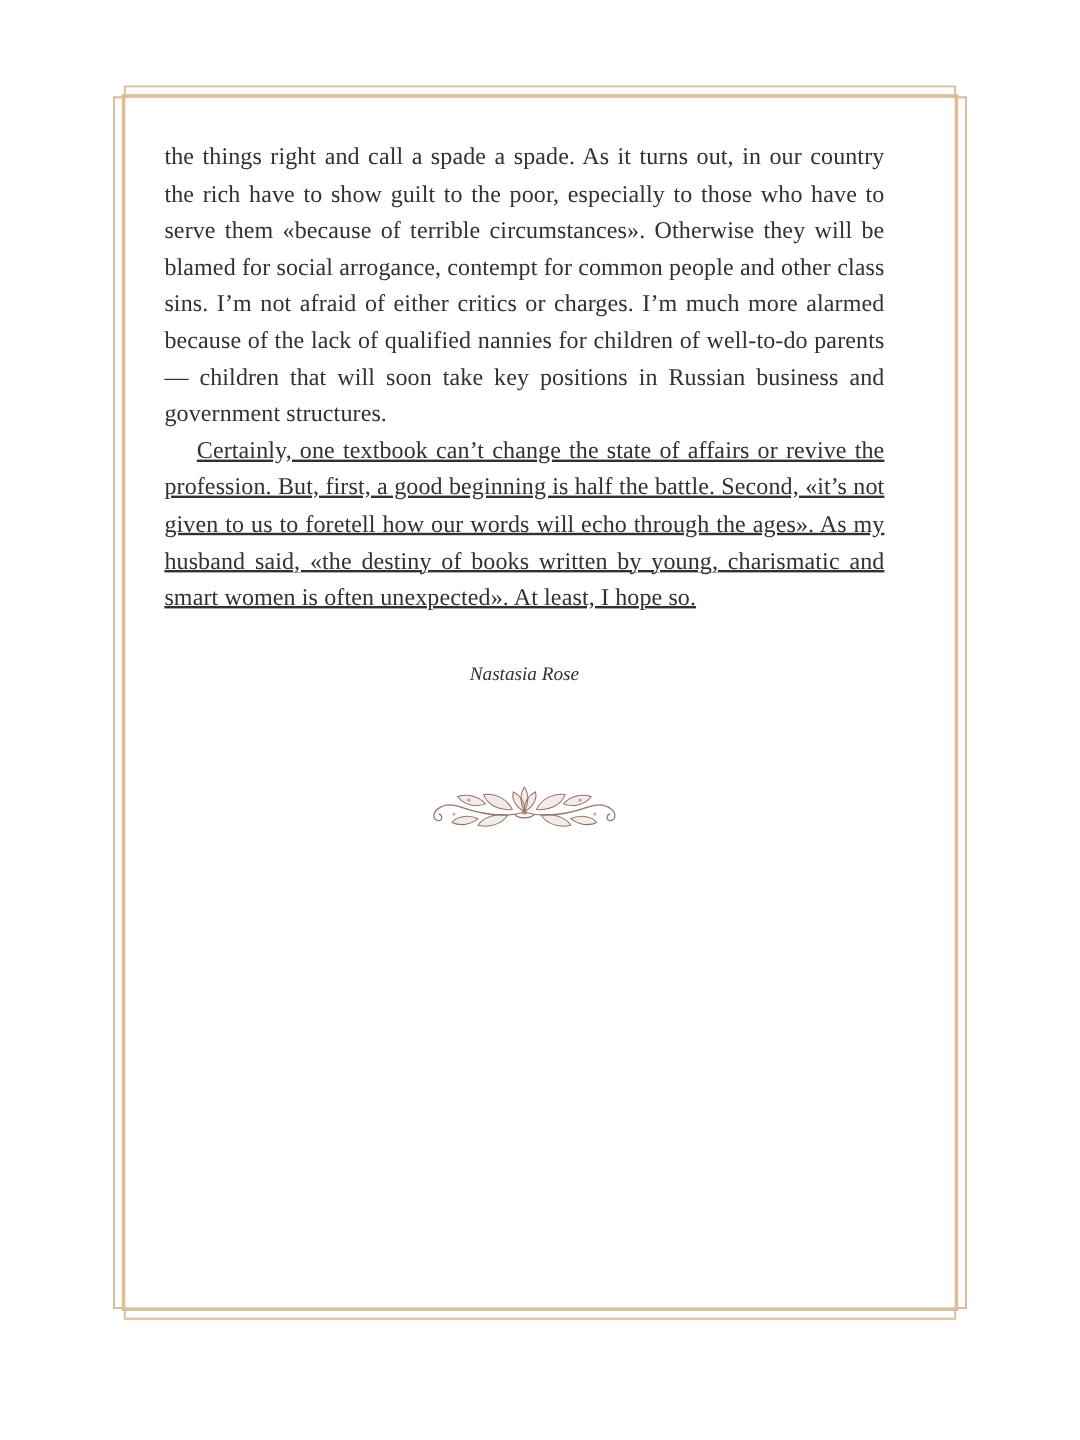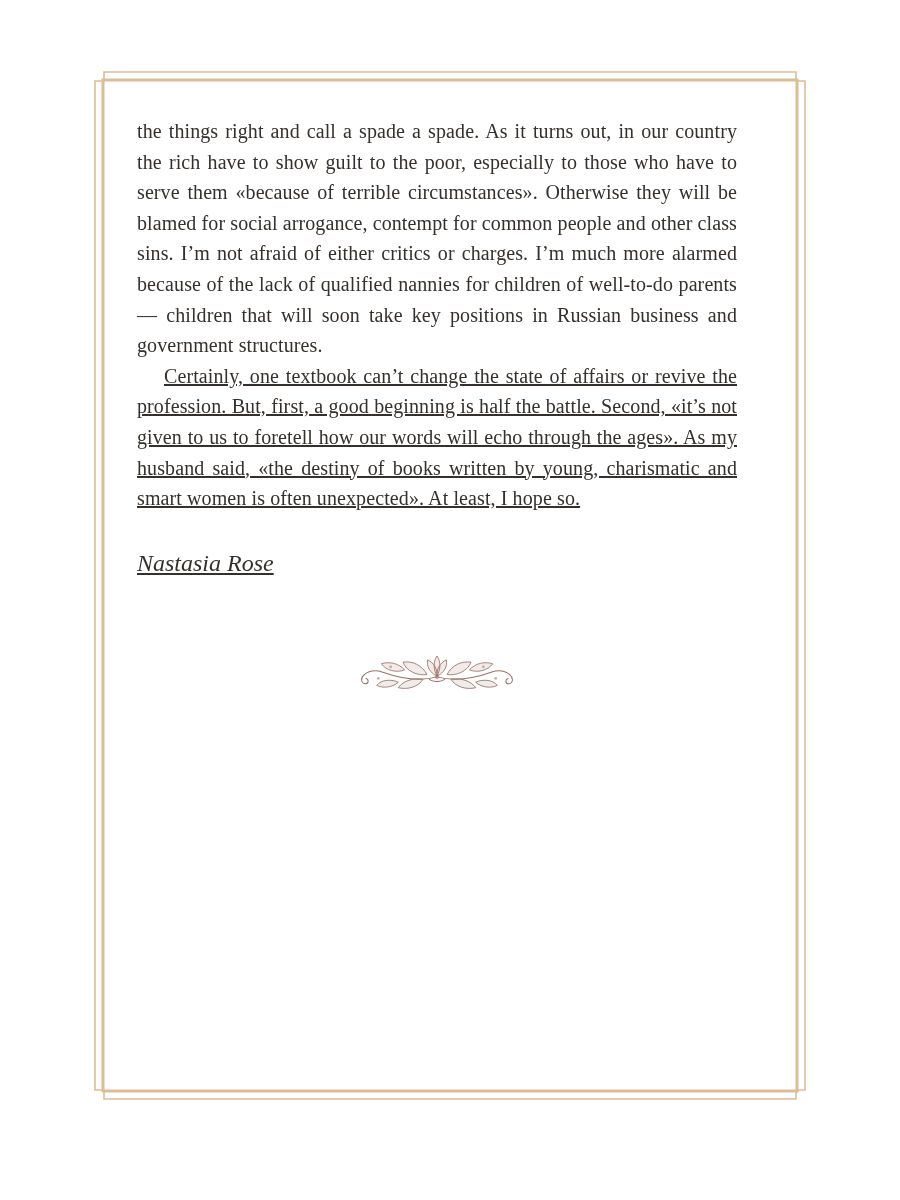--- a/index.html
+++ b/index.html
@@ -49,24 +49,23 @@
     text-align:justify;
     text-align-last:left;
     letter-spacing:0.1px;
   }
   .para.indented{
     text-indent:27px;
     text-decoration:underline;
   }
   .signature{
     margin:34px 0 0 0;
-    text-align:left;
+    text-align:center;
     font-style:italic;
-    font-size:24px;
-    text-decoration:underline;
+    font-size:16px;
   }
   .ornament{
     margin-top:72px;
     text-align:center;
     color:var(--ornament);
   }
   .ornament svg{
     display:inline-block;
     vertical-align:top;
   }

